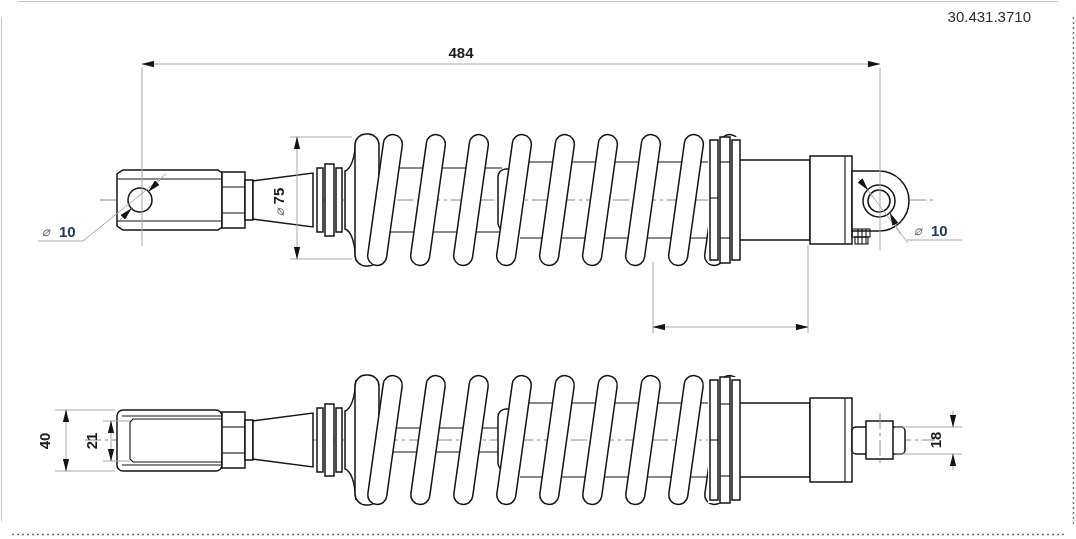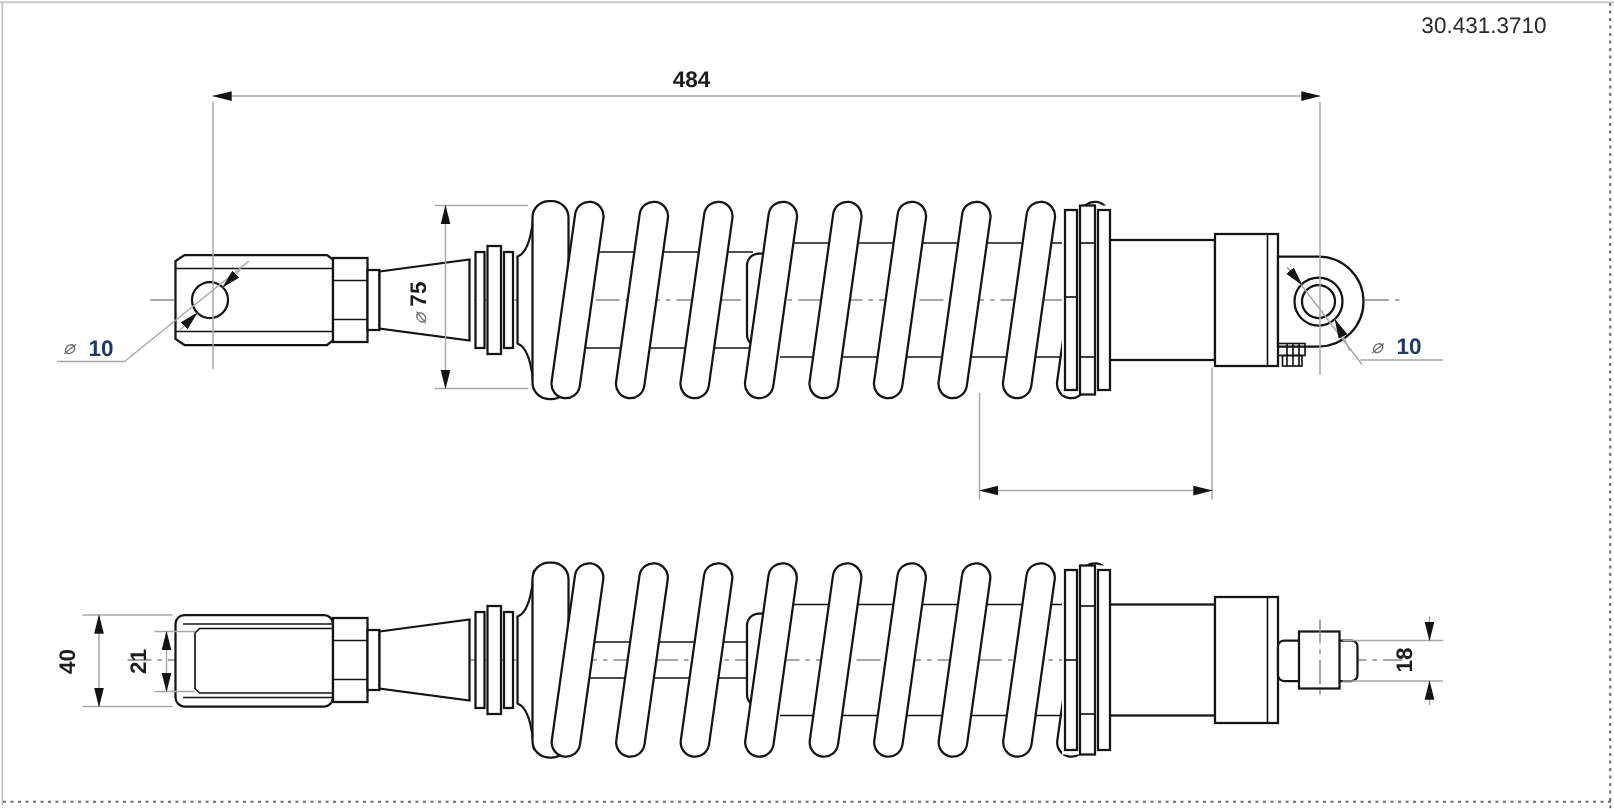--- a/index.html
+++ b/index.html
@@ -1,17 +1,17 @@
 <!DOCTYPE html>
 <html><head>
 <meta charset="utf-8">
 <style>
   html,body{margin:0;padding:0;background:#fff;}
   .stage{position:relative;width:1076px;height:539px;background:#ffffff;overflow:hidden;
-         font-family:"Liberation Sans", sans-serif;}
+         font-family:"Liberation Sans", sans-serif;border-radius:26px;}
   svg text{font-family:"Liberation Sans", sans-serif;}
   .dimnum{font-size:15px;font-weight:bold;fill:#1c1c1c;}
   .borenum{font-size:15px;font-weight:bold;fill:#223a5e;}
   .diasym{font-size:13px;font-style:italic;fill:#6e6e6e;}
   .pnum{font-size:15px;fill:#2b2b2b;}
   .outlf{fill:#ffffff;stroke:#141414;stroke-width:1.5;}
   .thin{fill:none;stroke:#141414;stroke-width:1.1;}
   .dim{fill:none;stroke:#a8a8a8;stroke-width:1;}
   .cl{fill:none;stroke:#8a8a8a;stroke-width:1;stroke-dasharray:16 4 3 4;}
   .bord{fill:none;stroke:#c9c9c9;stroke-width:1.2;}

